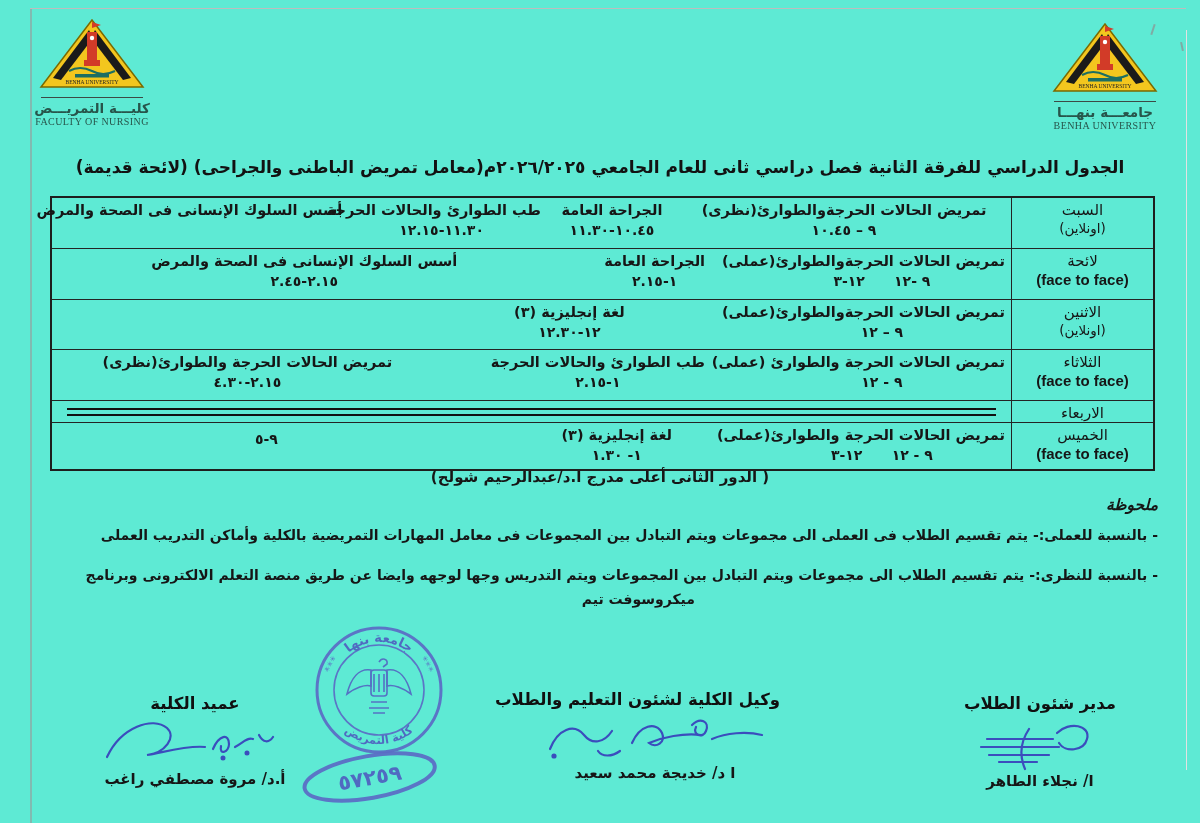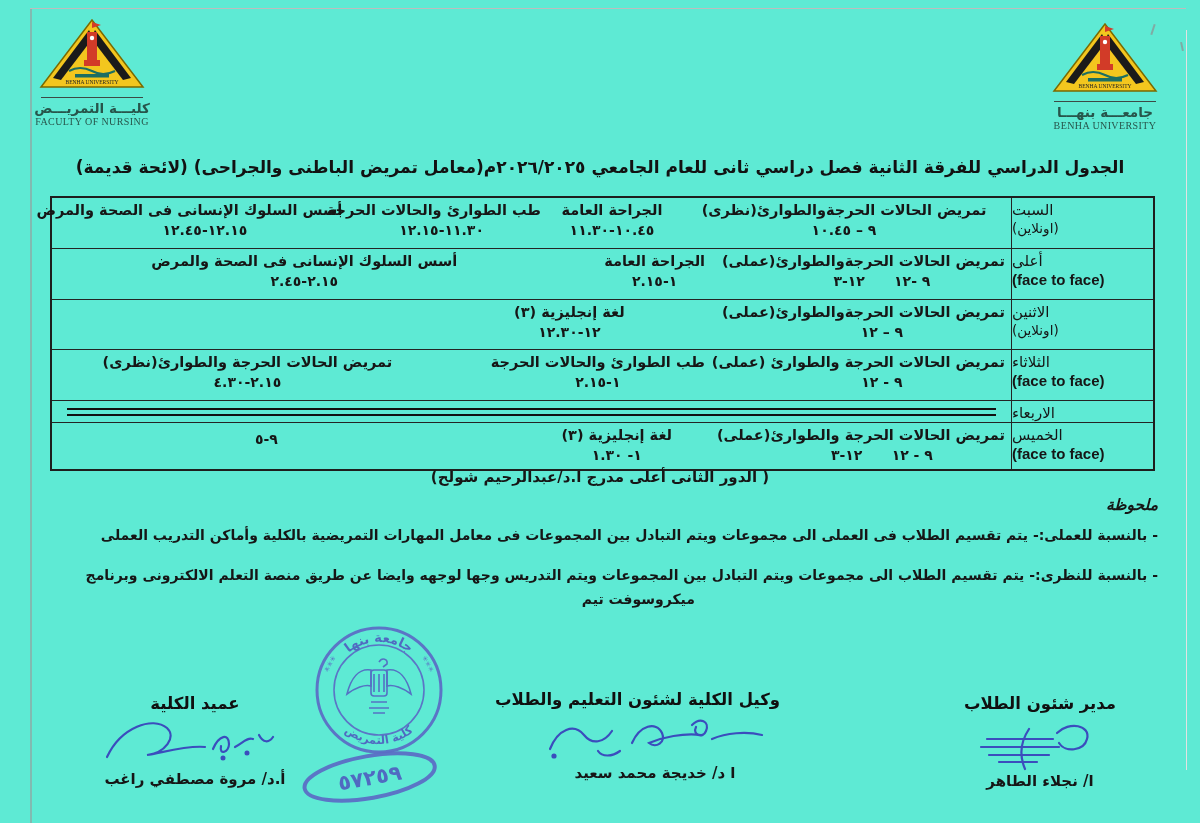--- a/index.html
+++ b/index.html
@@ -20,21 +20,21 @@
   .logo-ar { font-size:13.5px; font-weight:bold; color:#27554b; direction:rtl; white-space:nowrap; }
   .logo-en { font-size:10px; font-weight:normal; color:#27554b; font-family:"Liberation Serif", serif; letter-spacing:.4px; white-space:nowrap; }
 
   .doc-title { position:absolute; top:157px; left:0; width:100%; text-align:center; direction:rtl;
     font-size:17px; font-weight:bold; white-space:nowrap; color:#121212; }
 
   
   .sched { position:absolute; left:50px; top:196px; width:1105px; border:2px solid #1e1e1e; direction:rtl; }
   .t-row { display:flex; flex-direction:row; direction:rtl; border-top:1.5px solid #242424; }
   .t-row:first-child { border-top:none; }
-  .day-cell { width:142px; border-left:1.5px solid #242424; text-align:left; padding-top:3px; }
+  .day-cell { width:142px; border-left:1.5px solid #242424; text-align:center; padding-top:3px; }
   .day-name { font-size:15px; }
   .day-mode { font-size:13.5px; margin-top:1px; }
   .day-mode.latin { font-weight:bold; font-size:15px; font-family:"Liberation Sans", sans-serif; direction:ltr; }
   .content-cell { flex:1; display:flex; direction:rtl; padding:0 6px; }
   .content-cell.sep { align-items:center; }
   .subject { padding-top:4px; text-align:center; }
   .subj-name { font-weight:bold; font-size:14.5px; white-space:nowrap; }
   .subj-time { font-weight:bold; font-size:14px; margin-top:4px; white-space:pre; direction:rtl; }
   .double-line { width:98%; margin:0 auto; height:8px; border-top:2.5px solid #111; border-bottom:2.5px solid #111; }
 
@@ -124,27 +124,26 @@
           <div class="subject" style="width: 15%;">
             <div class="subj-name">الجراحة العامة</div>
             <div class="subj-time">١٠.٤٥-١١.٣٠</div>
           </div>
           <div class="subject" style="width: 21%;">
             <div class="subj-name">طب الطوارئ والحالات الحرجة</div>
             <div class="subj-time">١١.٣٠-١٢.١٥</div>
           </div>
           <div class="subject" style="width: 29%;">
             <div class="subj-name">أسس السلوك الإنسانى فى الصحة والمرض</div>
-            <div class="subj-time">١٢.١٥-١٢.٤٥</div>
           </div>
         </div>
       </div>
       <div class="t-row" style="height: 51px;">
         <div class="day-cell">
-          <div class="day-name">أعلى</div>
+          <div class="day-name">لائحة</div>
           <div class="day-mode latin">(face to face)</div>
         </div>
         <div class="content-cell">
           <div class="subject" style="width: 26%;">
             <div class="subj-name">تمريض الحالات الحرجةوالطوارئ(عملى)</div>
             <div class="subj-time">٩ -١٢&nbsp;&nbsp;&nbsp;&nbsp;&nbsp;&nbsp;١٢-٣</div>
           </div>
           <div class="subject" style="width: 22%;">
             <div class="subj-name">الجراحة العامة</div>
             <div class="subj-time">١-٢.١٥</div>

